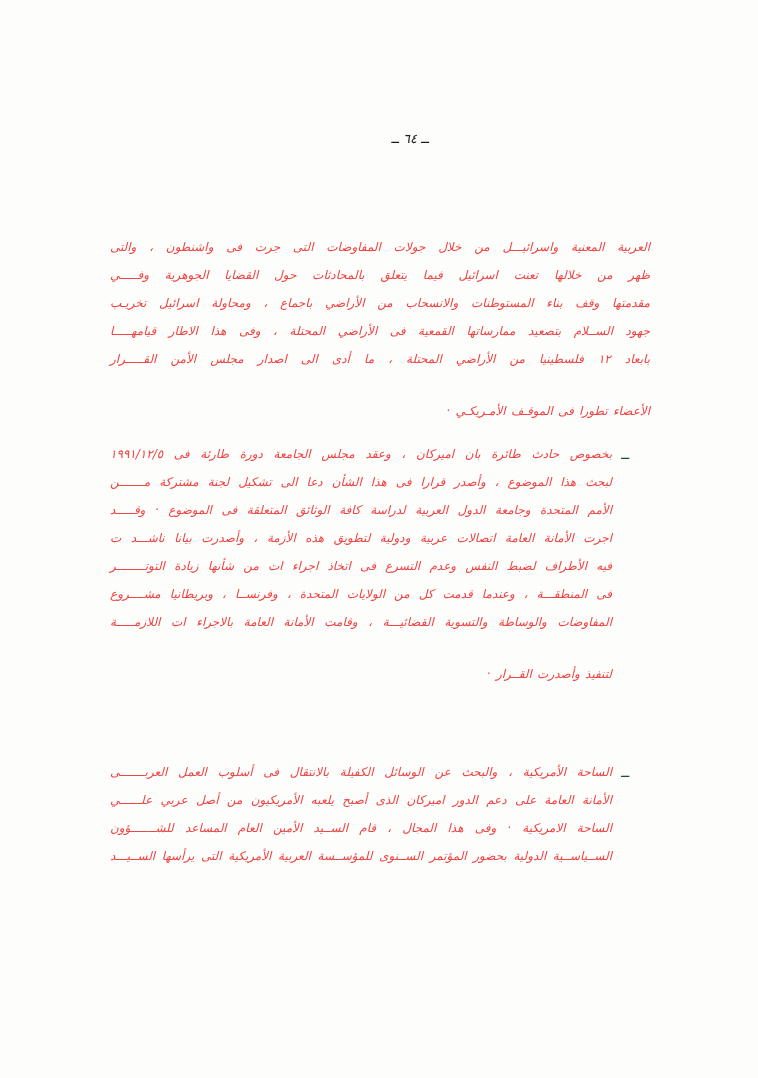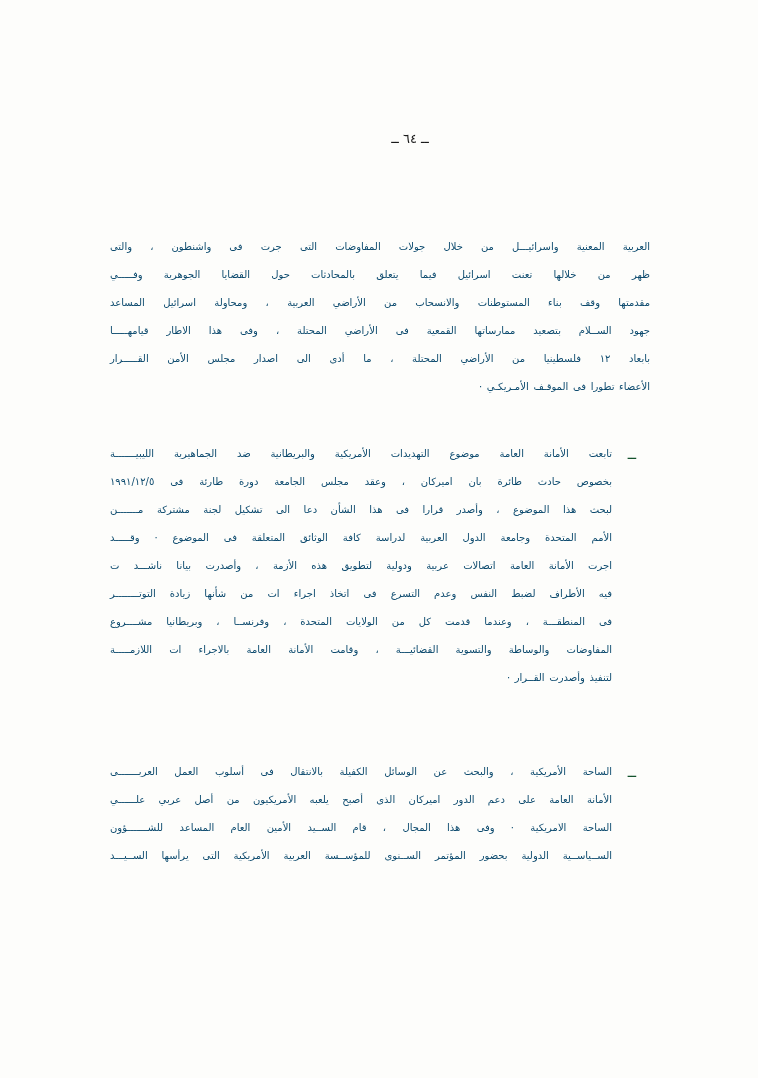--- a/index.html
+++ b/index.html
@@ -9,20 +9,21 @@
   }
   .page {
     position: relative;
     width: 758px;
     height: 1078px;
     background: #fdfdfb;
     font-family: "DejaVu Sans", sans-serif;
     color: #161616;
     overflow: hidden;
     direction: rtl;
+    font-style: italic;
   }
   .page-number {
     position: absolute;
     top: 131px;
     left: 368px;
     width: 84px;
     text-align: center;
     font-size: 13px;
     letter-spacing: 1px;
     color: #1a1a1a;
@@ -30,62 +31,63 @@
     white-space: nowrap;
   }
   .para {
     position: absolute;
     direction: rtl;
   }
   .p1 { top: 233px; right: 108px; width: 540px; }
   .p2 { top: 440px; right: 146px; width: 502px; }
   .p3 { top: 758px; right: 146px; width: 502px; }
   .line {
-    font-size: 10px;
+    font-size: 12px;
     line-height: 28px;
     height: 28px;
     text-align: justify;
     text-align-last: justify;
     word-spacing: 1.5px;
-    color: #0c4a6e;
+    color: #ef4444;
     white-space: nowrap;
   }
   .line.last {
     text-align: left;
     text-align-last: right;
+    margin-top: 24px;
   }
   .bullet {
     position: absolute;
     top: 0;
     right: -24px;
     width: 22px;
     font-size: 14px;
     line-height: 28px;
+    text-align: center;
     color: #14532d;
   }
 </style>
 </head>
 <body>
 
 <div class="page">
 
   <div class="page-number">ــ  ٦٤  ــ</div>
 
   <section class="para p1">
     <div class="line">العربية المعنية  واسرائيـــل من خلال جولات المفاوضات التى جرت فى واشنطون ،  والتى</div>
     <div class="line">ظهر من خلالها تعنت اسرائيل فيما يتعلق بالمحادثات  حول القضايا الجوهرية وفـــــي</div>
-    <div class="line">مقدمتها وقف بناء المستوطنات والانسحاب من الأراضي العربية ، ومحاولة اسرائيل المساعد</div>
+    <div class="line">مقدمتها وقف بناء المستوطنات والانسحاب من الأراضي باجماع ، ومحاولة اسرائيل تخريـب</div>
     <div class="line">جهود الســلام بتصعيد ممارساتها القمعية فى الأراضي المحتلة ، وفى هذا الاطار قيامهـــــا</div>
     <div class="line">بابعاد ١٢ فلسطينيا من الأراضي المحتلة ،  ما أدى الى اصدار مجلس الأمن القـــــرار</div>
     <div class="line last">الأعضاء تطورا فى الموقـف الأمـريكـي ·</div>
   </section>
 
   <section class="para p2">
     <span class="bullet">ــ</span>
-    <div class="line">تابعت الأمانة العامة موضوع التهديدات الأمريكية والبريطانية ضد الجماهيرية الليبيـــــــة</div>
     <div class="line">بخصوص حادث طائرة بان اميركان ،  وعقد مجلس الجامعة دورة طارئة فى ١٩٩١/١٢/٥</div>
     <div class="line">لبحث هذا الموضوع ،  وأصدر قرارا فى هذا الشأن دعا الى تشكيل لجنة مشتركة مـــــــن</div>
     <div class="line">الأمم المتحدة وجامعة الدول العربية لدراسة كافة الوثائق المتعلقة فى الموضوع · وقـــــد</div>
     <div class="line">اجرت الأمانة العامة اتصالات عربية ودولية لتطويق هذه الأزمة ،  وأصدرت بيانا ناشـــد ت</div>
     <div class="line">فيه الأطراف لضبط النفس وعدم التسرع فى اتخاذ اجراء ات من شأنها زيادة  التوتــــــــر</div>
     <div class="line">فى المنطقـــة ،  وعندما قدمت كل من الولايات المتحدة ، وفرنســا ، وبريطانيا مشــــروع</div>
     <div class="line">المفاوضات  والوساطة والتسوية القضائيـــة ، وقامت الأمانة العامة بالاجراء ات اللازمـــــة</div>
     <div class="line last">لتنفيذ وأصدرت القــرار ·</div>
   </section>
 

